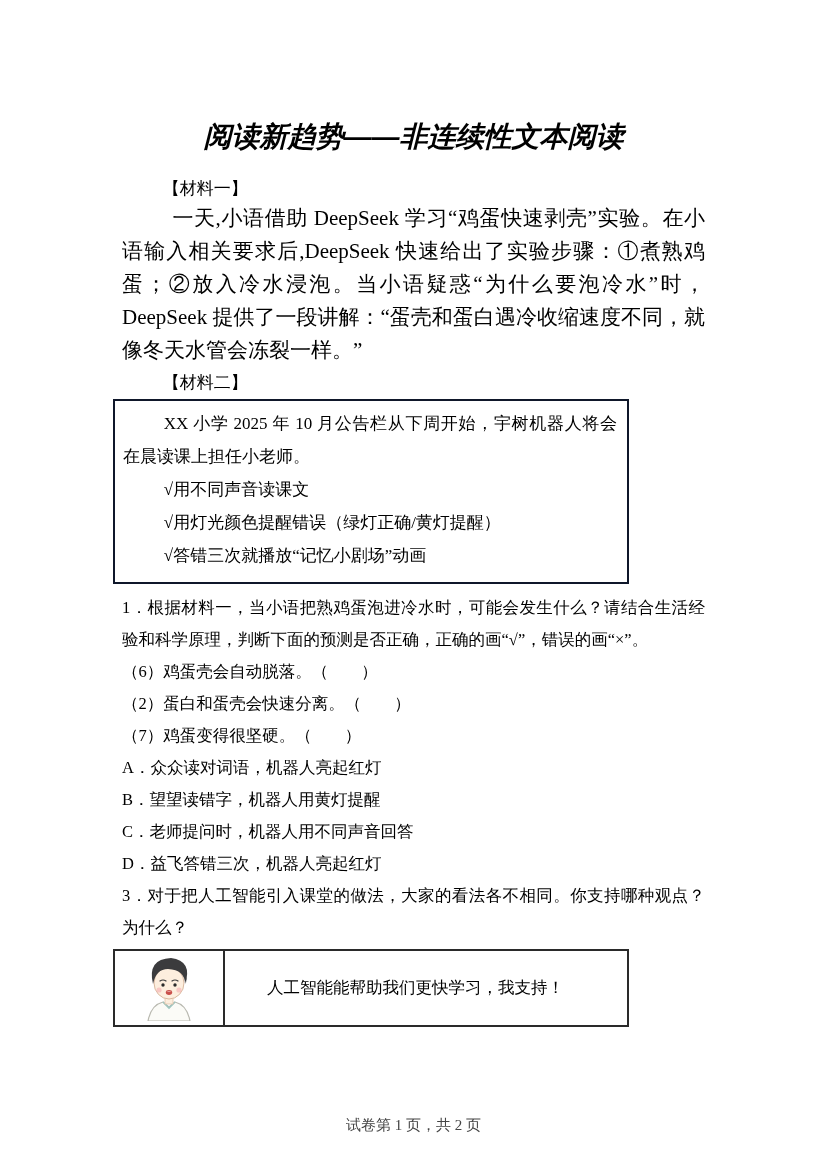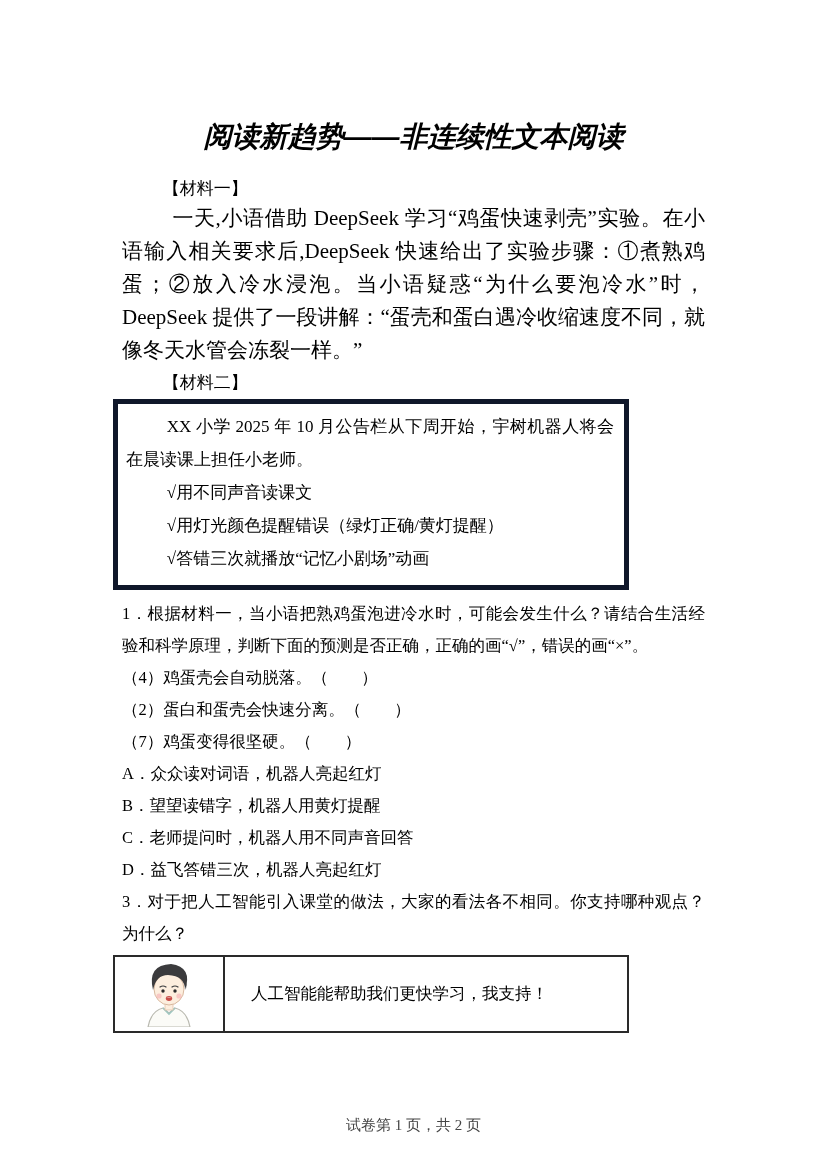--- a/index.html
+++ b/index.html
@@ -24,21 +24,21 @@
     margin:0; font-size:17px; line-height:27px;
     text-indent:2.4em; color:#000;
   }
   .mat-para {
     margin:0 0 2px 0; font-size:21px; line-height:33px;
     text-indent:2.4em; text-align:justify; color:#000;
   }
   .notice-box {
     box-sizing:border-box;
     margin:3px 0 0 -9px; width:516px;
-    border:5px solid #0f172a;
+    border:2px solid #0f172a;
     padding:6px 10px 10px 8px;
     background:#fff;
   }
   .notice-box p {
     margin:0; font-size:17px; line-height:33px;
     text-align:justify; color:#000;
   }
   .notice-box .indent { text-indent:2.4em; }
   .questions { margin-top:8px; }
   .q {
@@ -52,21 +52,21 @@
   }
   .avatar-cell {
     width:108px; flex:0 0 108px;
     border-right:2px solid #2a2a2a;
     display:flex; align-items:center; justify-content:center;
   }
   .speech-cell {
     flex:1; display:flex; align-items:center;
     padding-left:26px;
   }
-  .speech-cell p { margin:0; font-size:16.5px; color:#000; }
+  .speech-cell p { margin:16px; font-size:16.5px; color:#000; }
   .footer {
     position:absolute; left:0; right:0; bottom:34px;
     margin:0; text-align:center;
     font-size:15px; color:#444;
   }
 </style>
 </head>
 <body>
 
 <div class="page">
@@ -82,21 +82,21 @@
 
     <div class="notice-box">
       <p class="indent">XX 小学 2025 年 10 月公告栏从下周开始，宇树机器人将会在晨读课上担任小老师。</p>
       <p class="indent">√用不同声音读课文</p>
       <p class="indent">√用灯光颜色提醒错误（绿灯正确/黄灯提醒）</p>
       <p class="indent">√答错三次就播放“记忆小剧场”动画</p>
     </div>
 
     <div class="questions">
       <p class="q">1．根据材料一，当小语把熟鸡蛋泡进冷水时，可能会发生什么？请结合生活经验和科学原理，判断下面的预测是否正确，正确的画“√”，错误的画“×”。</p>
-      <p class="q">（4）鸡蛋壳会自动脱落。（　　）</p>
+      <p class="q">（6）鸡蛋壳会自动脱落。（　　）</p>
       <p class="q">（2）蛋白和蛋壳会快速分离。（　　）</p>
       <p class="q">（7）鸡蛋变得很坚硬。（　　）</p>
 
       <p class="q">A．众众读对词语，机器人亮起红灯</p>
       <p class="q">B．望望读错字，机器人用黄灯提醒</p>
       <p class="q">C．老师提问时，机器人用不同声音回答</p>
       <p class="q">D．益飞答错三次，机器人亮起红灯</p>
 
       <p class="q">3．对于把人工智能引入课堂的做法，大家的看法各不相同。你支持哪种观点？为什么？</p>
 

